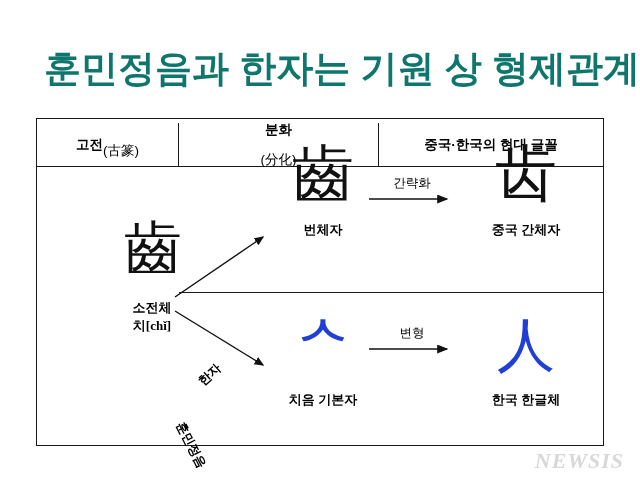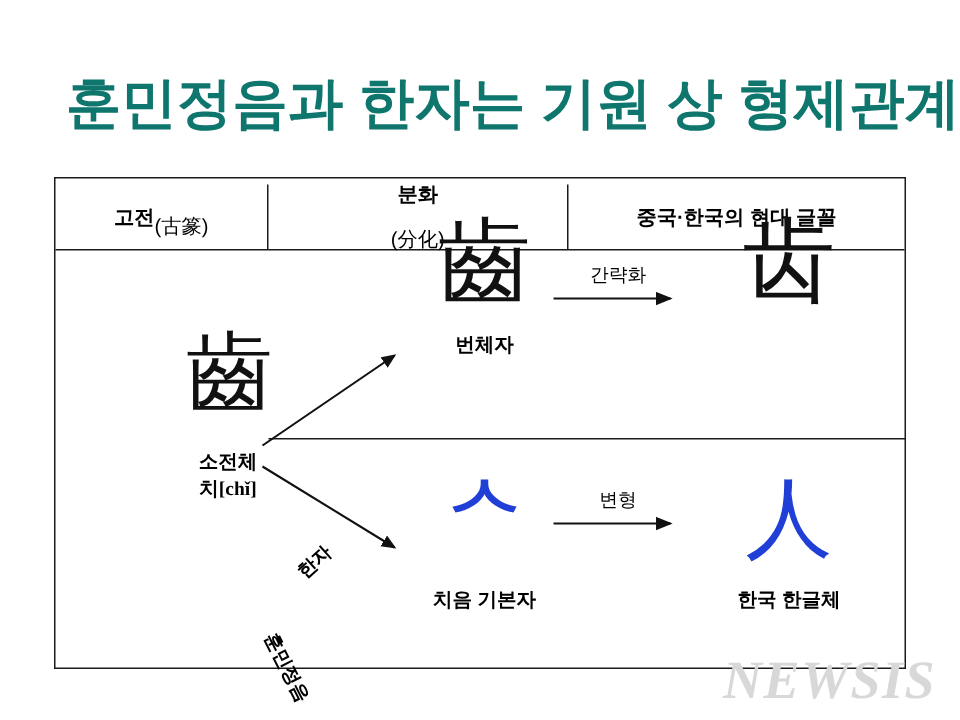--- a/index.html
+++ b/index.html
@@ -213,21 +213,21 @@
     display: block;
     height: 66px;
     font-weight: normal;
   }
 
   
   .watermark {
     position: absolute;
     right: 16px;
     bottom: 6px;
-    font-size: 36px;
+    font-size: 22px;
     font-style: italic;
     font-weight: bold;
     color: #d8d8d8;
     letter-spacing: 1px;
     font-family: "Liberation Serif", serif;
     user-select: none;
   }
 </style>
 </head>
 <body>
@@ -286,20 +286,21 @@
           <marker id="ah2" markerWidth="9" markerHeight="9" refX="7" refY="3.2" orient="auto">
             <path d="M0,0 L8,3.2 L0,6.4 z" fill="#111"></path>
           </marker>
         </defs>
         <line x1="2" y1="20" x2="80" y2="20" stroke="#111" stroke-width="1.4" marker-end="url(#ah2)"></line>
       </svg>
     </div>
 
     <div class="cell-gancheja">
       <span class="han-big">齿</span>
+      <div class="cap">중국 간체자</div>
     </div>
 
     <div class="cell-chieum">
       <span class="blue-big">ᄉ</span>
       <div class="cap">치음 기본자</div>
     </div>
 
     <div class="arrow-wrap-dn">
       <div class="arrow-label">변형</div>
       <svg width="90" height="34" viewBox="0 0 90 34">

